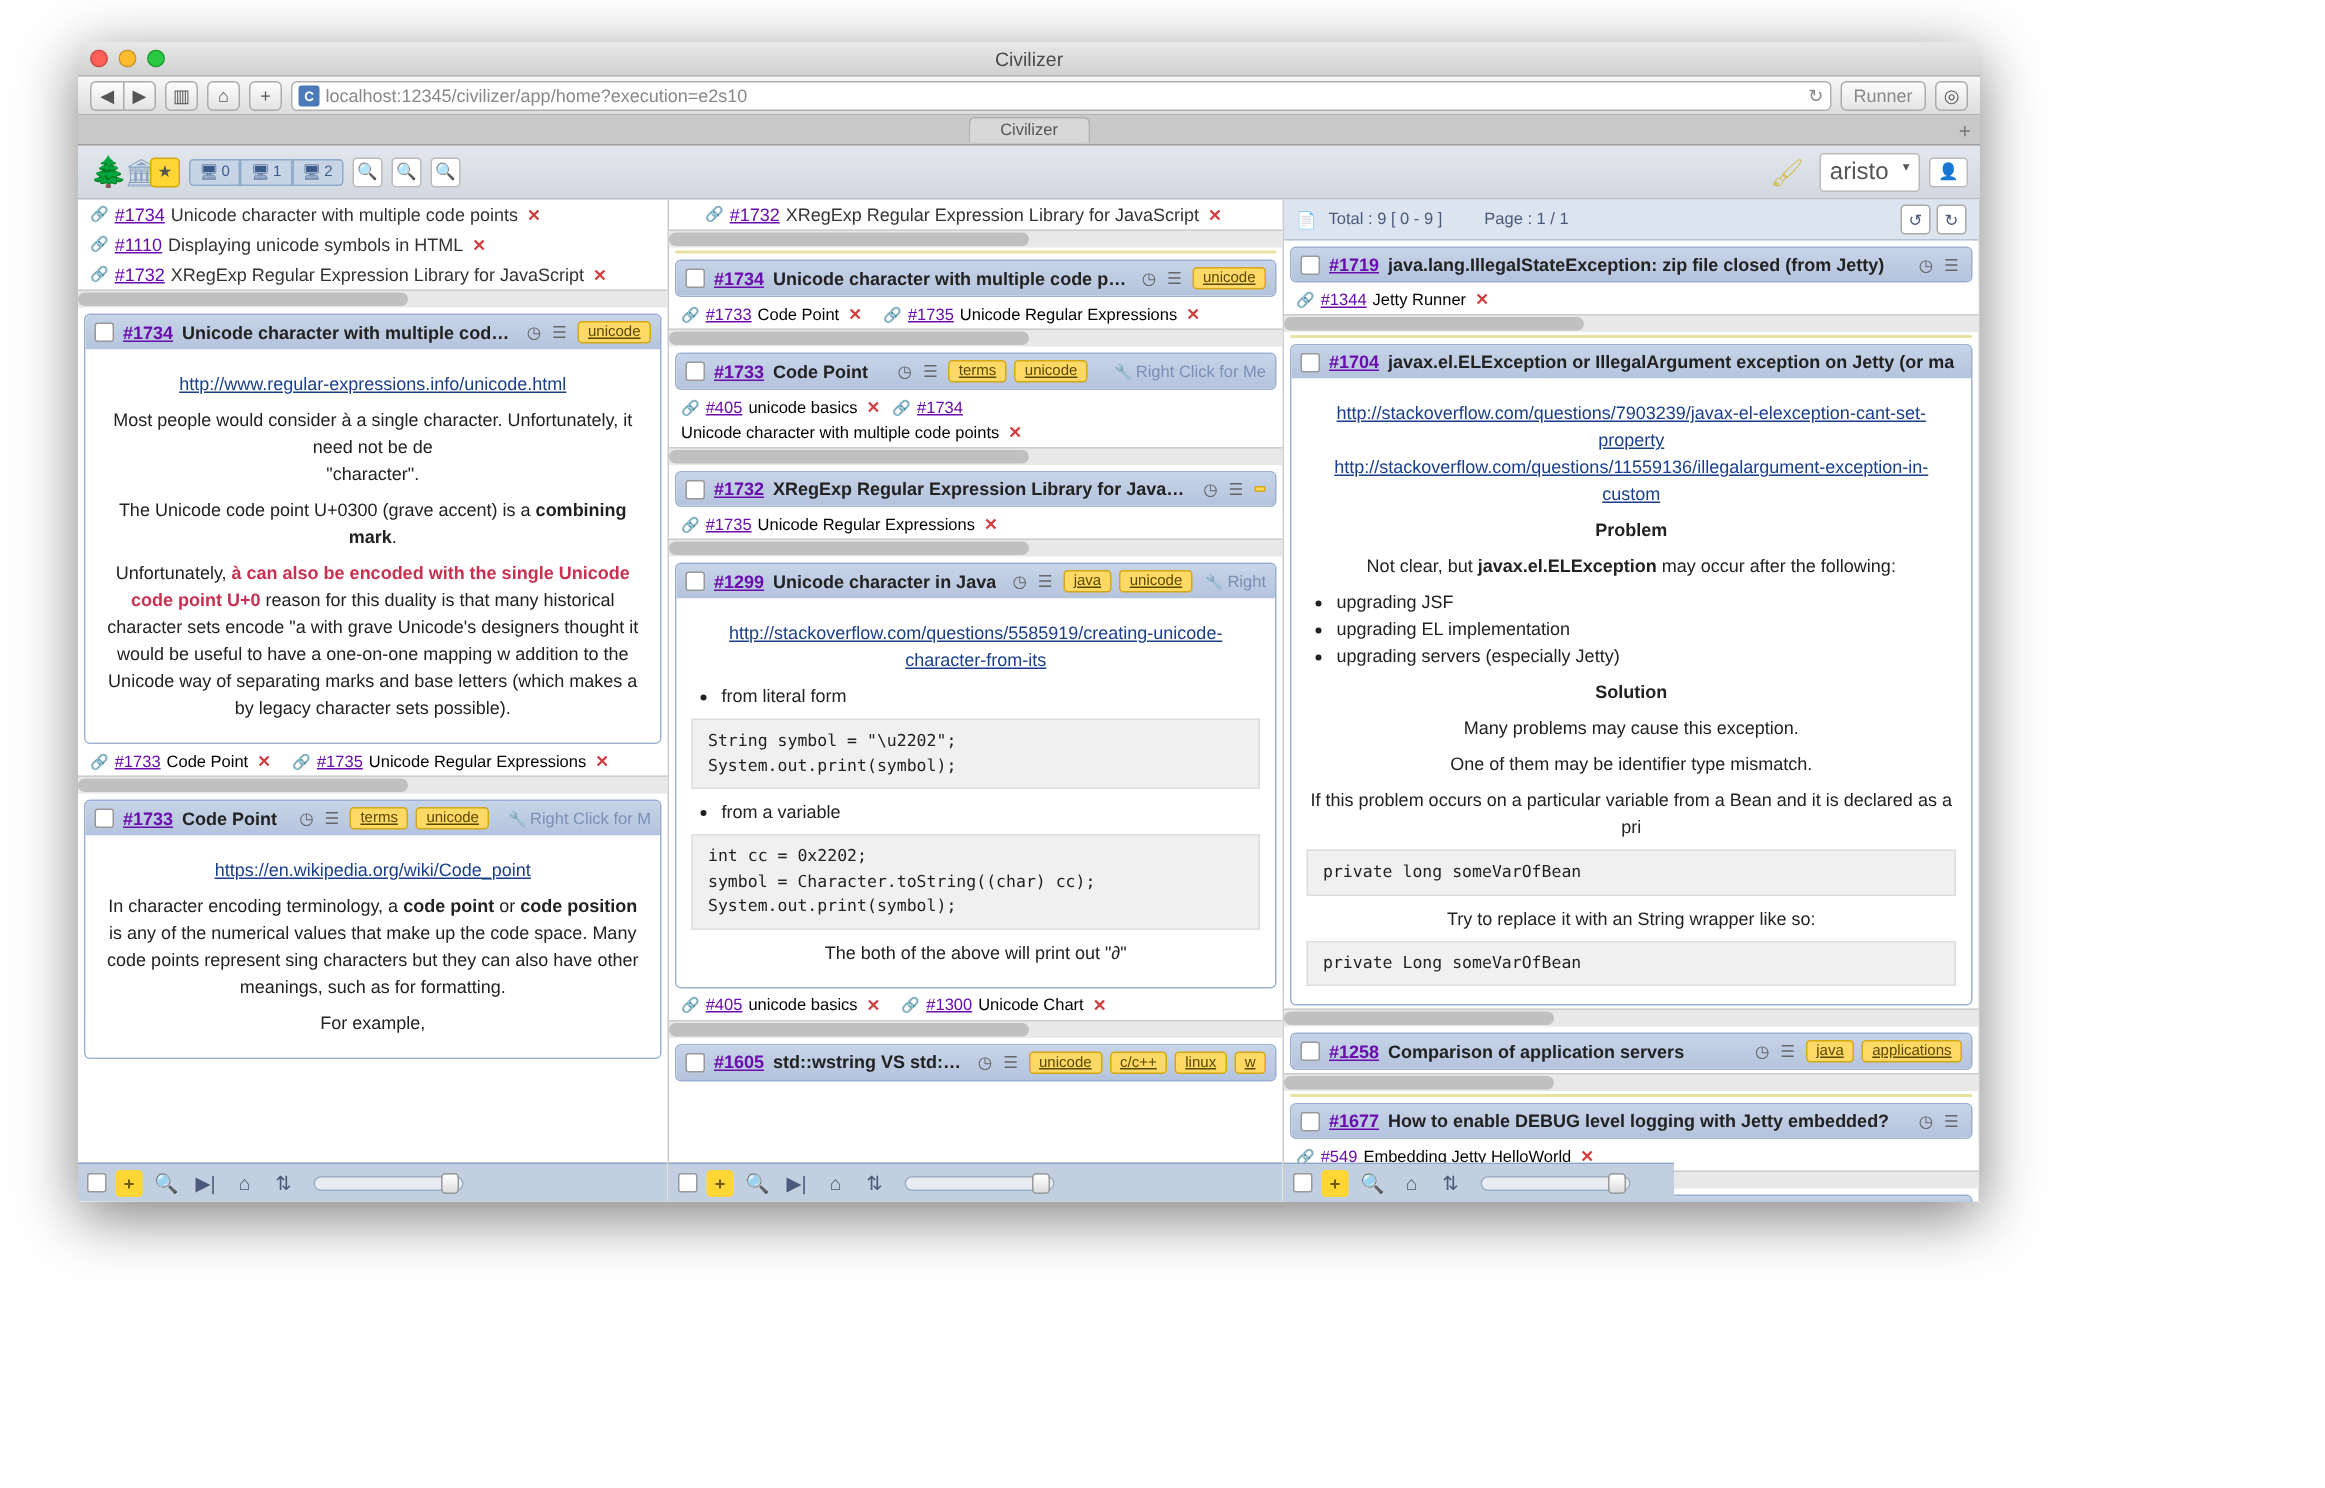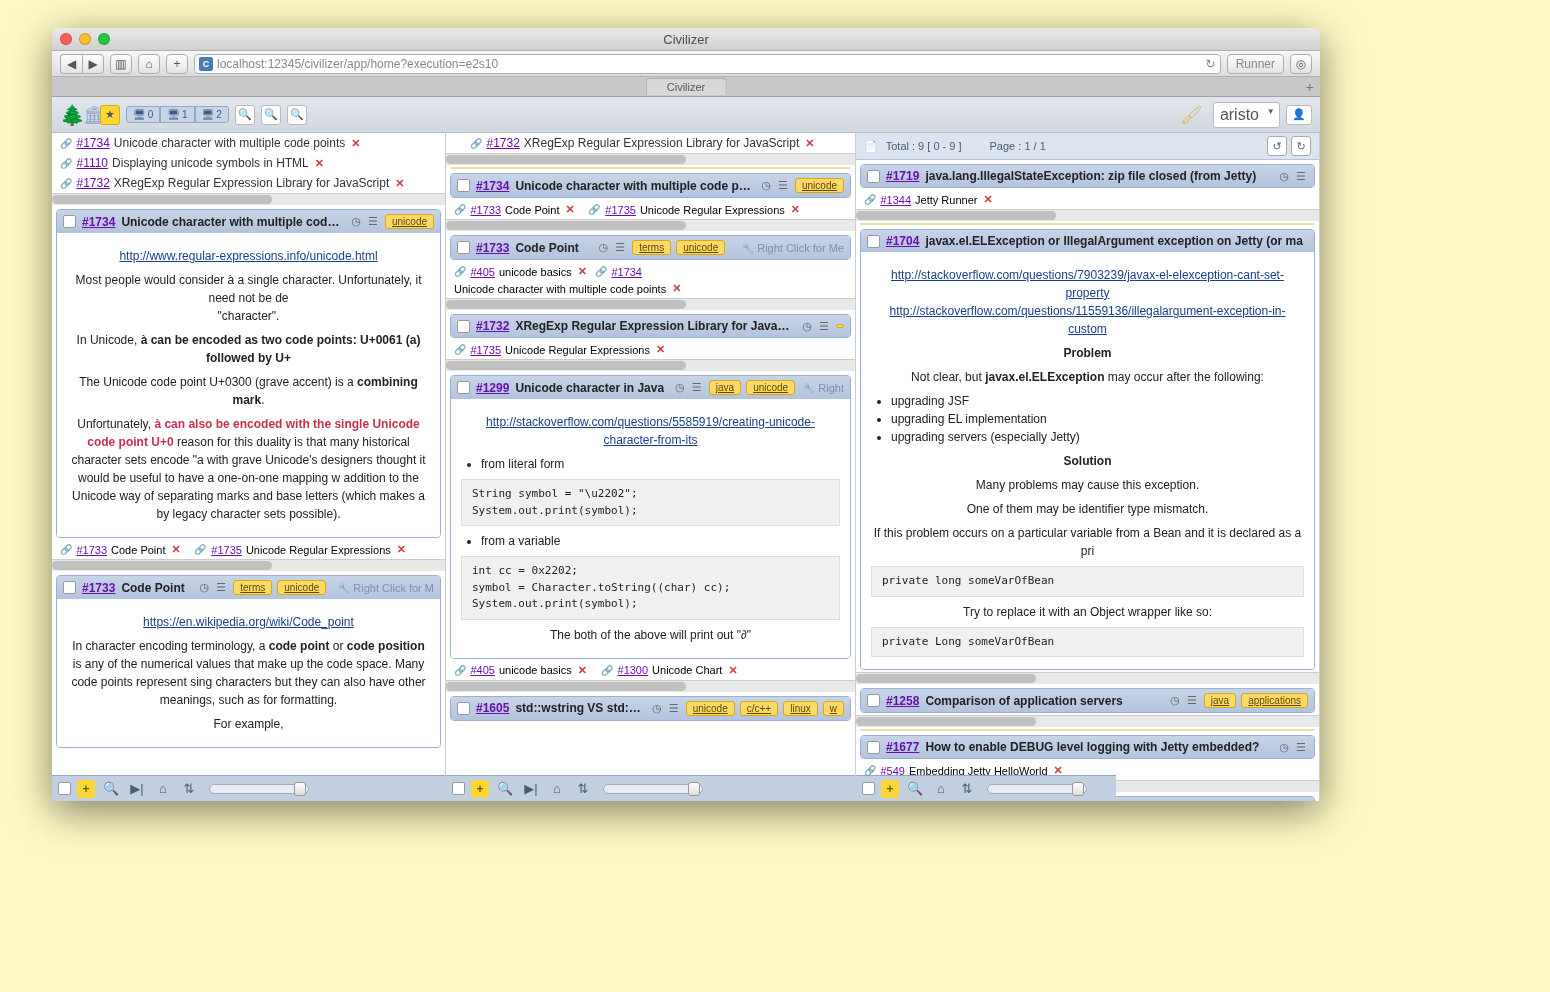--- a/index.html
+++ b/index.html
@@ -1,17 +1,17 @@
 <!DOCTYPE html>
 <html><head>
 <meta charset="utf-8">
 <style>
 * { box-sizing: border-box; margin: 0; padding: 0; }
 body { font-family: -apple-system, "Lucida Grande", Arial, sans-serif; font-size: 12px; background: #000; }
-.desktop { width: 1550px; height: 992px; background: #fef9c3; position: relative; }
+.desktop { width: 1550px; height: 992px; background: #ffffff; position: relative; }
 .window { position: absolute; left: 52px; top: 28px; width: 1268px; height: 773px; background: #ededed; border-radius: 6px 6px 0 0; box-shadow: 0 10px 40px rgba(0,0,0,0.5); overflow: hidden; }
 .titlebar { height: 23px; background: linear-gradient(#e8e8e8, #d1d1d1); border-bottom: 1px solid #b0b0b0; display: flex; align-items: center; padding: 0 8px; position: relative; }
 .traffic { display: flex; gap: 7px; }
 .tlight { width: 12px; height: 12px; border-radius: 50%; border: 0.5px solid rgba(0,0,0,0.2); }
 .tlight.red { background: #ff5f57; }
 .tlight.yellow { background: #febc2e; }
 .tlight.green { background: #28c840; }
 .titlebar-title { position: absolute; left: 50%; transform: translateX(-50%); color: #4a4a4a; font-size: 13px; }
 .resize-handle { position: absolute; right: 4px; top: 4px; width: 12px; height: 12px; }
 .toolbar { height: 26px; background: linear-gradient(#f7f7f7, #dcdcdc); border-bottom: 1px solid #b0b0b0; display: flex; align-items: center; padding: 0 8px; gap: 6px; }
@@ -175,21 +175,20 @@
                 <span class="card-title">Unicode character with multiple code points</span>
                 <div class="card-icons">
                   <span class="hicon">◷</span>
                   <span class="hicon">☰</span>
                   <span class="tag tag-yellow">unicode</span>
                 </div>
               </div>
               <div class="card-body">
                 <p><a>http://www.regular-expressions.info/unicode.html</a></p>
                 <p><span>Most people would consider à a single character. Unfortunately, it need not be de</span><br><span>"character".</span></p>
-                <p><span>In Unicode, </span><b>à can be encoded as two code points: U+0061 (a) followed by U+</b></p>
                 <p><span>The Unicode code point U+0300 (grave accent) is a </span><b>combining mark</b><span>.</span></p>
                 <p><span>Unfortunately, </span><span class="em-red">à can also be encoded with the single Unicode code point U+0</span> <span>reason for this duality is that many historical character sets encode "a with grave</span> <span>Unicode's designers thought it would be useful to have a one-on-one mapping w</span> <span>addition to the Unicode way of separating marks and base letters (which makes a</span> <span>by legacy character sets possible).</span></p>
               </div>
             </div>
             <div class="card-refs">
               <span class="link-icon">🔗</span><a class="idlink">#1733</a> <span>Code Point</span><span class="xclose">✕</span>
               &nbsp;&nbsp;<span class="link-icon">🔗</span><a class="idlink">#1735</a> <span>Unicode Regular Expressions</span><span class="xclose">✕</span>
             </div>
             <div class="hscroll">
                 <div class="hscroll-thumb" style="width:220px;"></div>
@@ -429,21 +428,21 @@
                 <ul>
                   <li>upgrading JSF</li>
                   <li>upgrading EL implementation</li>
                   <li>upgrading servers (especially Jetty)</li>
                 </ul>
                 <p><b>Solution</b></p>
                 <p>Many problems may cause this exception.</p>
                 <p>One of them may be identifier type mismatch.</p>
                 <p>If this problem occurs on a particular variable from a Bean and it is declared as a pri</p>
                 <pre>private long someVarOfBean</pre>
-                <p>Try to replace it with an Object wrapper like so:</p>
+                <p>Try to replace it with an String wrapper like so:</p>
                 <pre>private Long someVarOfBean</pre>
               </div>
             </div>
             <div class="hscroll">
                 <div class="hscroll-thumb" style="width:180px;"></div>
               </div>
 
             <div class="card">
               <div class="card-head">
                 <span class="card-check"></span>

